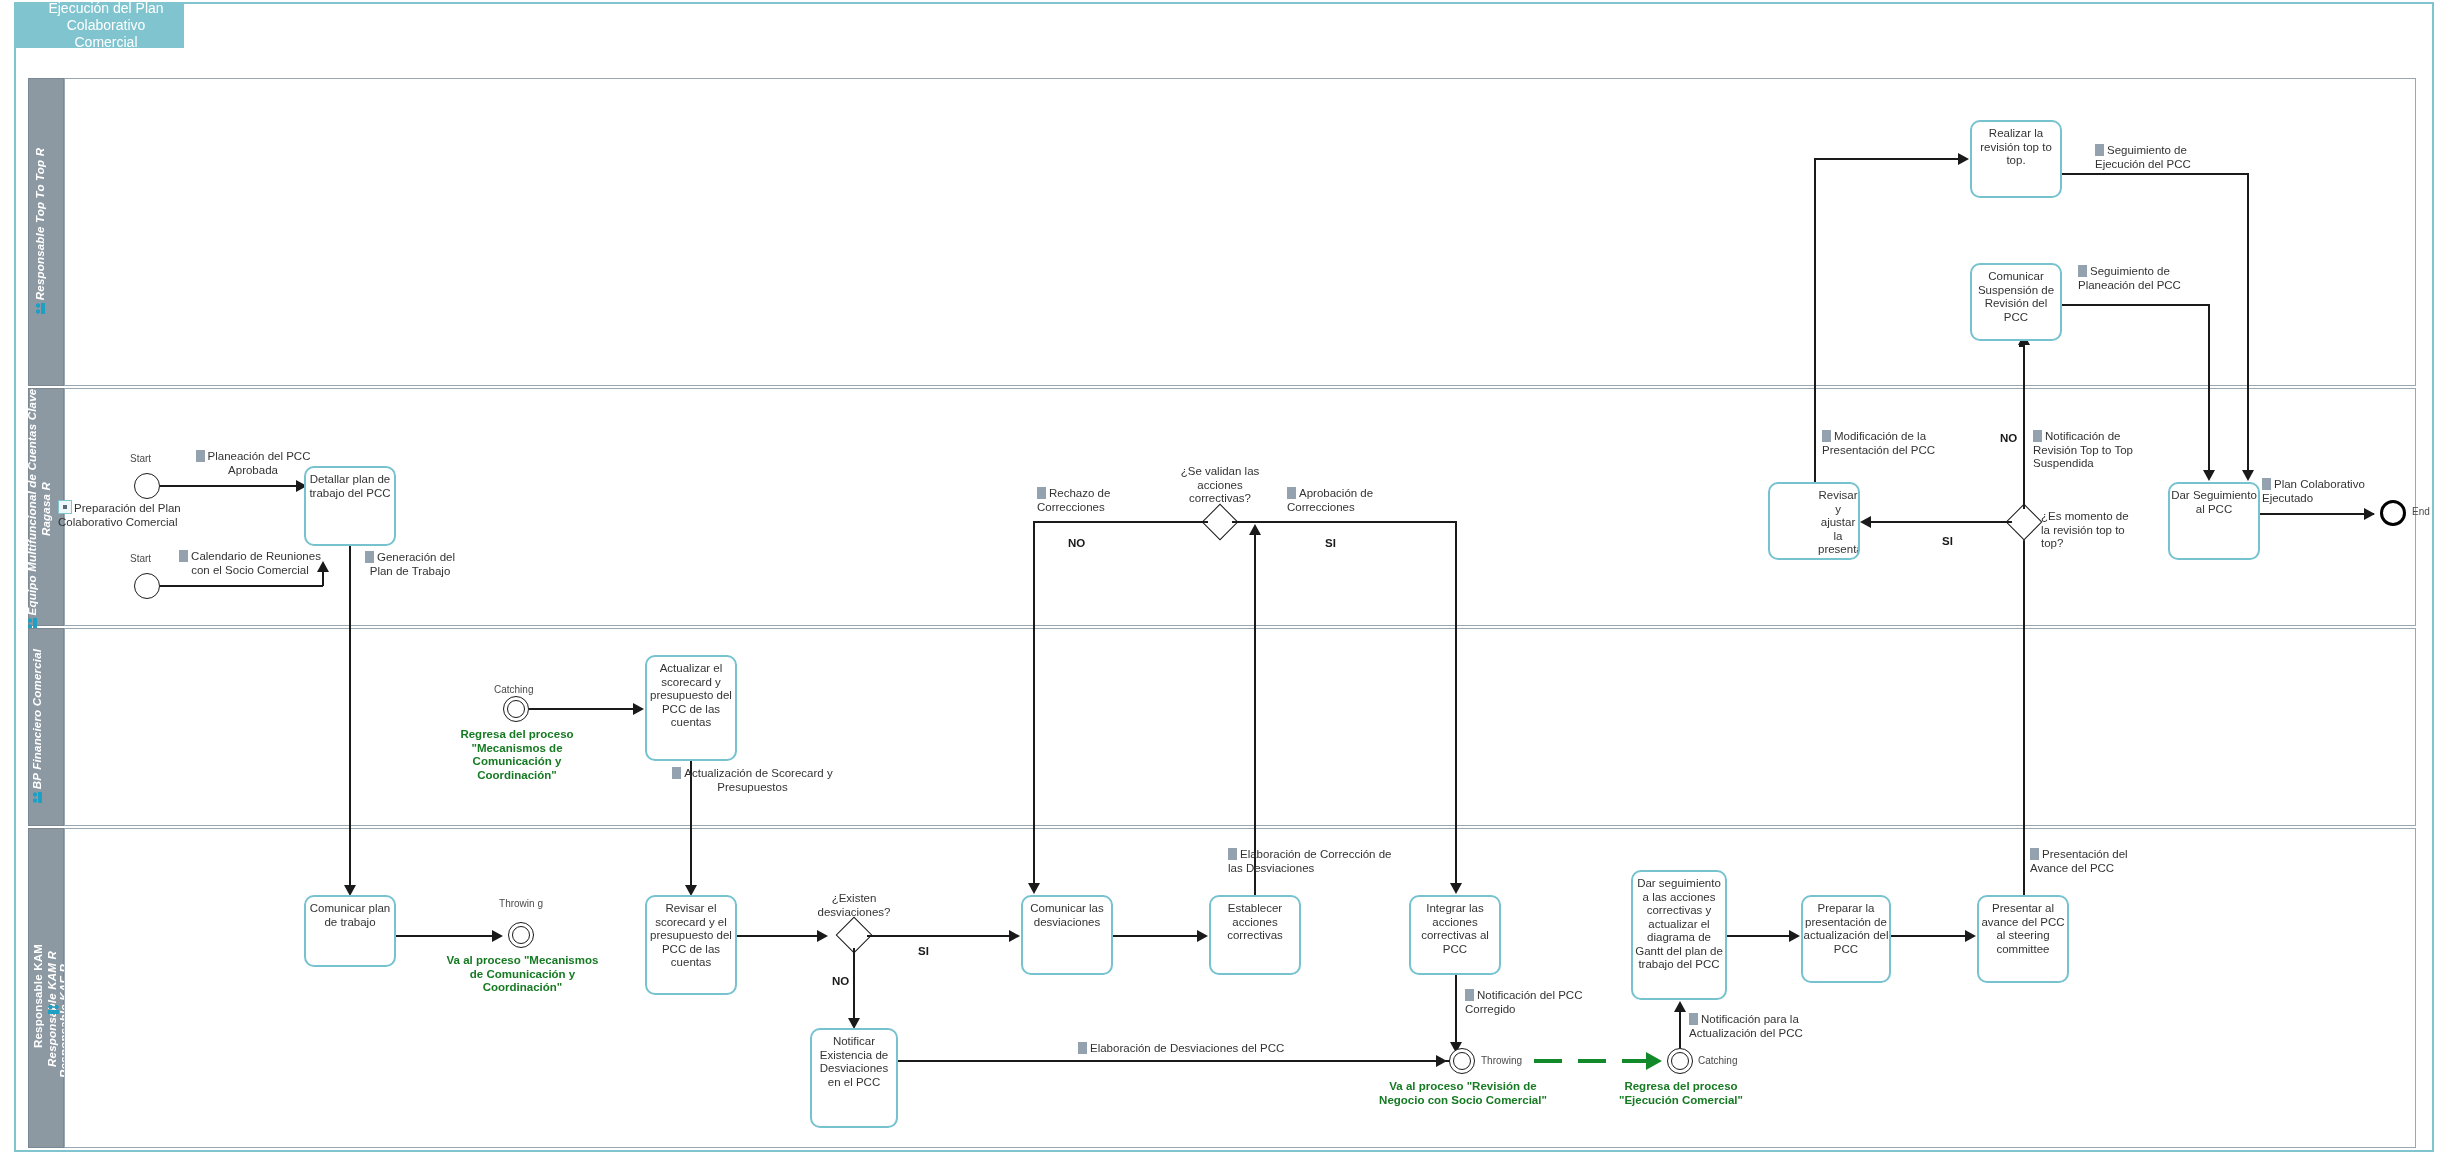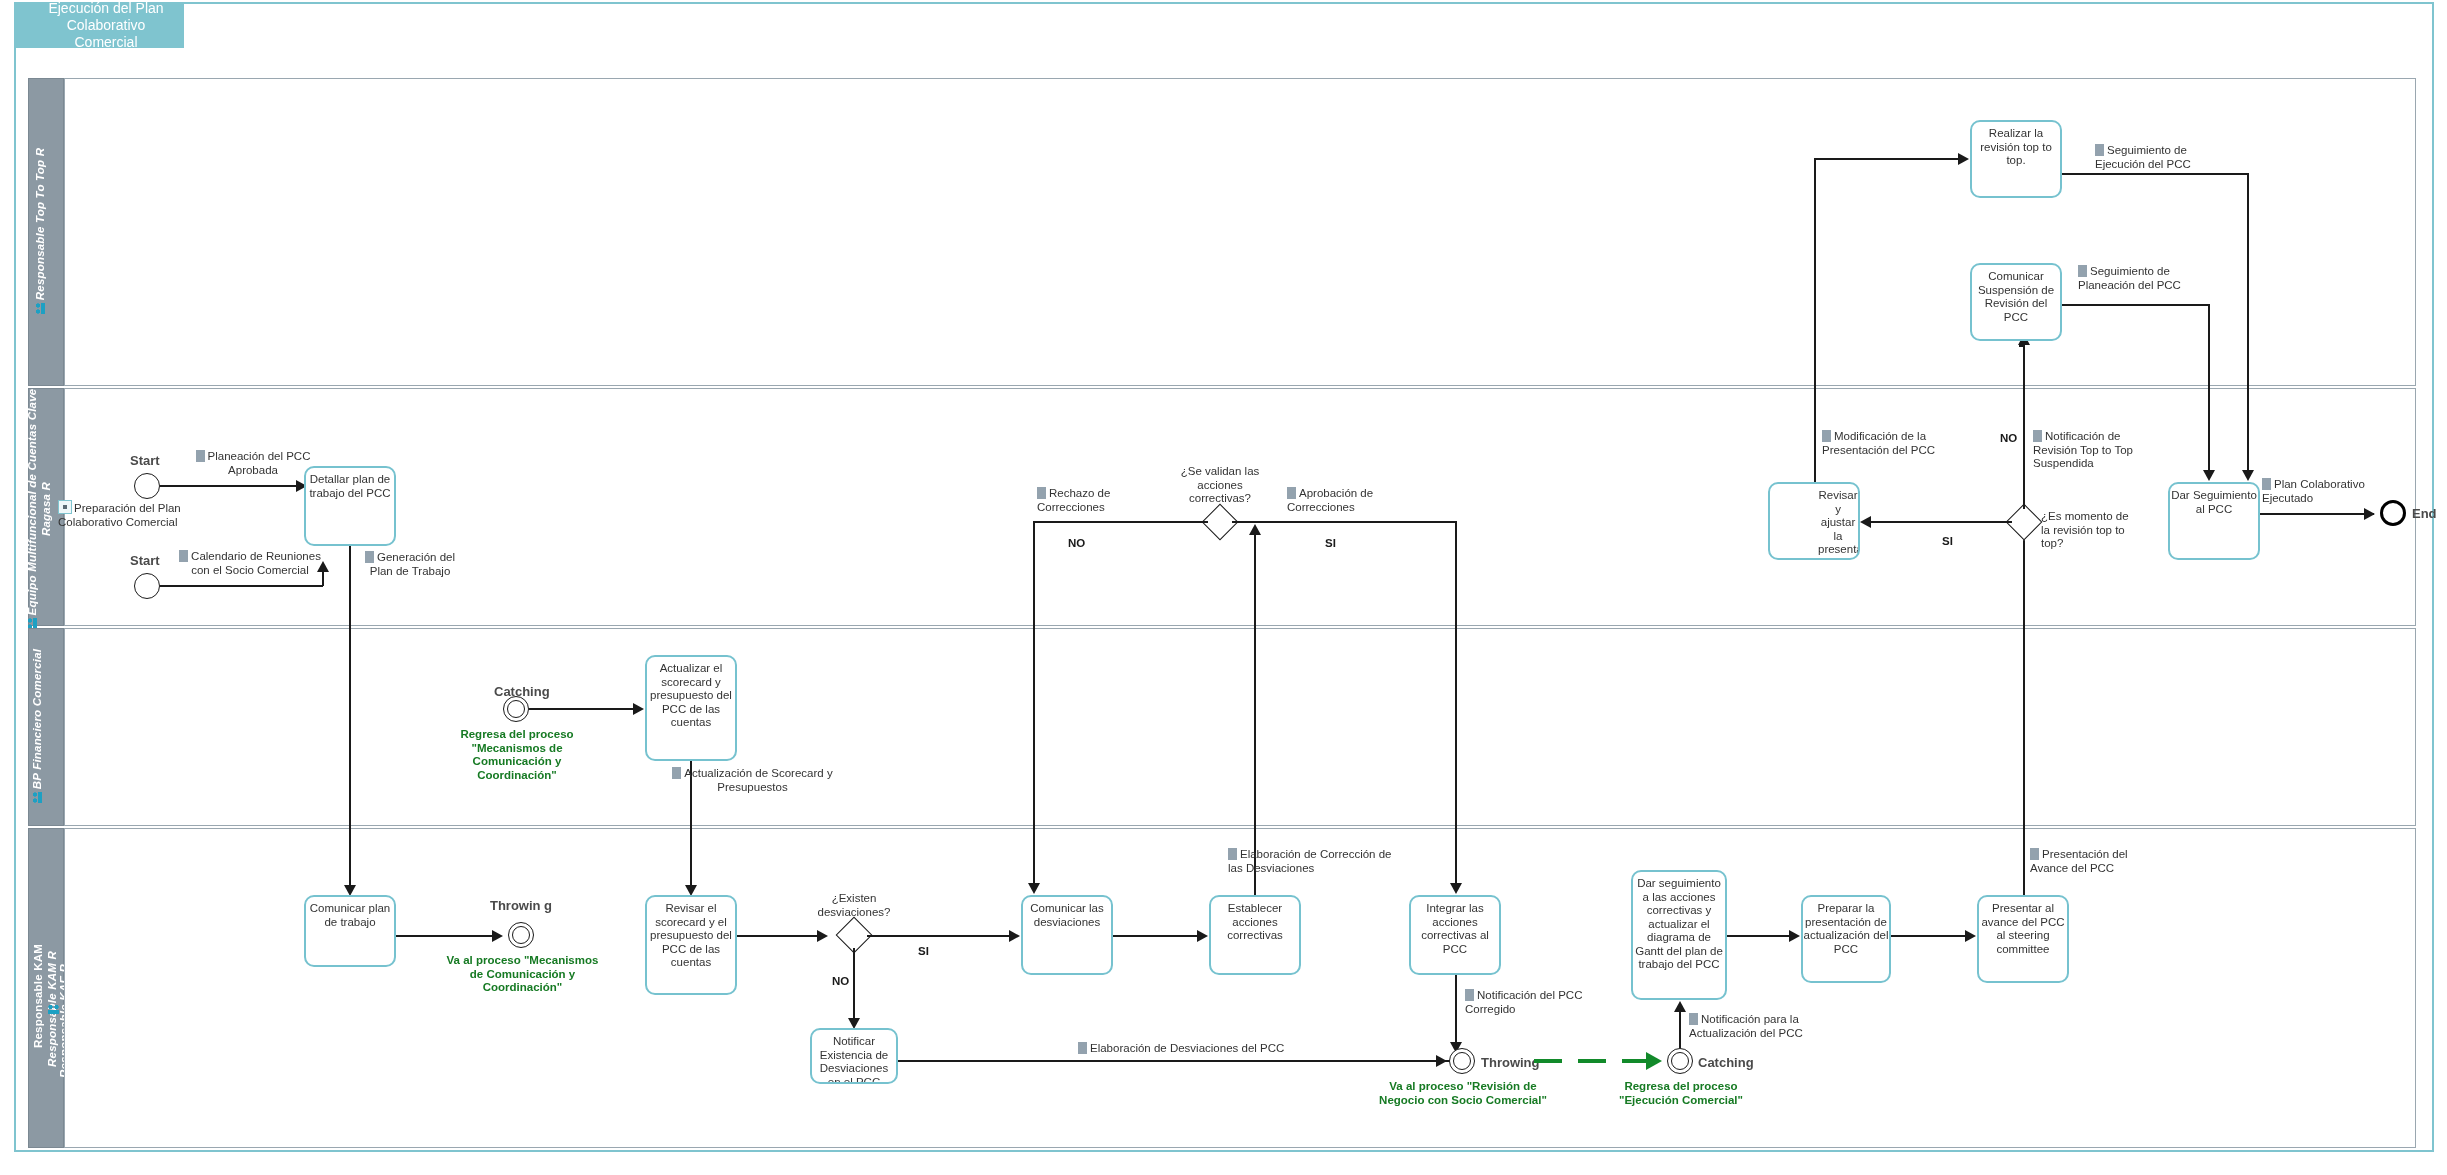--- a/index.html
+++ b/index.html
@@ -104,24 +104,23 @@
   .ev-inter { border: 1.6px solid #1a1a1a; }
   .ev-inter::after {
     content: "";
     position: absolute;
     left: 2.6px; top: 2.6px; right: 2.6px; bottom: 2.6px;
     border: 1.6px solid #1a1a1a;
     border-radius: 50%;
   }
   .ev-label {
     position: absolute;
-    font-size: 13px;
+    font-size: 10px;
     color: #4a4a4a;
     white-space: nowrap;
-    font-weight: bold;
   }
   .ev-label.wrapc { white-space: normal; text-align: center; }
 
   
   .gw {
     position: absolute;
     background: #ffffff;
     border: 1.4px solid #1a1a1a;
     box-sizing: border-box;
     transform: rotate(45deg);
@@ -304,21 +303,21 @@
   <div class="gwlbl" style="left:808px; top:892px; width:92px;">¿Existen desviaciones?</div>
 
   <div class="ln h blk" style="left:867px; top:935px; width:150px;"></div>
   <div class="arrow ar-r" style="left:1009px; top:930px;"></div>
   <div class="flowlbl" style="left:918px; top:945px;">SI</div>
 
   <div class="ln v blk" style="left:853px; top:948px; height:76px;"></div>
   <div class="arrow ar-d" style="left:848px; top:1018px;"></div>
   <div class="flowlbl" style="left:832px; top:975px;">NO</div>
 
-  <div class="task" style="left:810px; top:1028px; width:88px; height:56px;">Notificar Existencia de Desviaciones en el PCC</div>
+  <div class="task" style="left:810px; top:1028px; width:88px; height:100px;">Notificar Existencia de Desviaciones en el PCC</div>
 
   <div class="ln h blk" style="left:898px; top:1060px; width:552px;"></div>
   <div class="arrow ar-r" style="left:1436px; top:1055px;"></div>
   <div class="dataobj lft" style="left:1078px; top:1042px; width:230px;">
     <span class="do-ico"></span><span>Elaboración de Desviaciones del PCC</span>
   </div>
 
   <div class="task" style="left:1021px; top:895px; width:92px; height:80px;">Comunicar las desviaciones</div>
 
   <div class="ln h blk" style="left:1113px; top:935px; width:92px;"></div>

